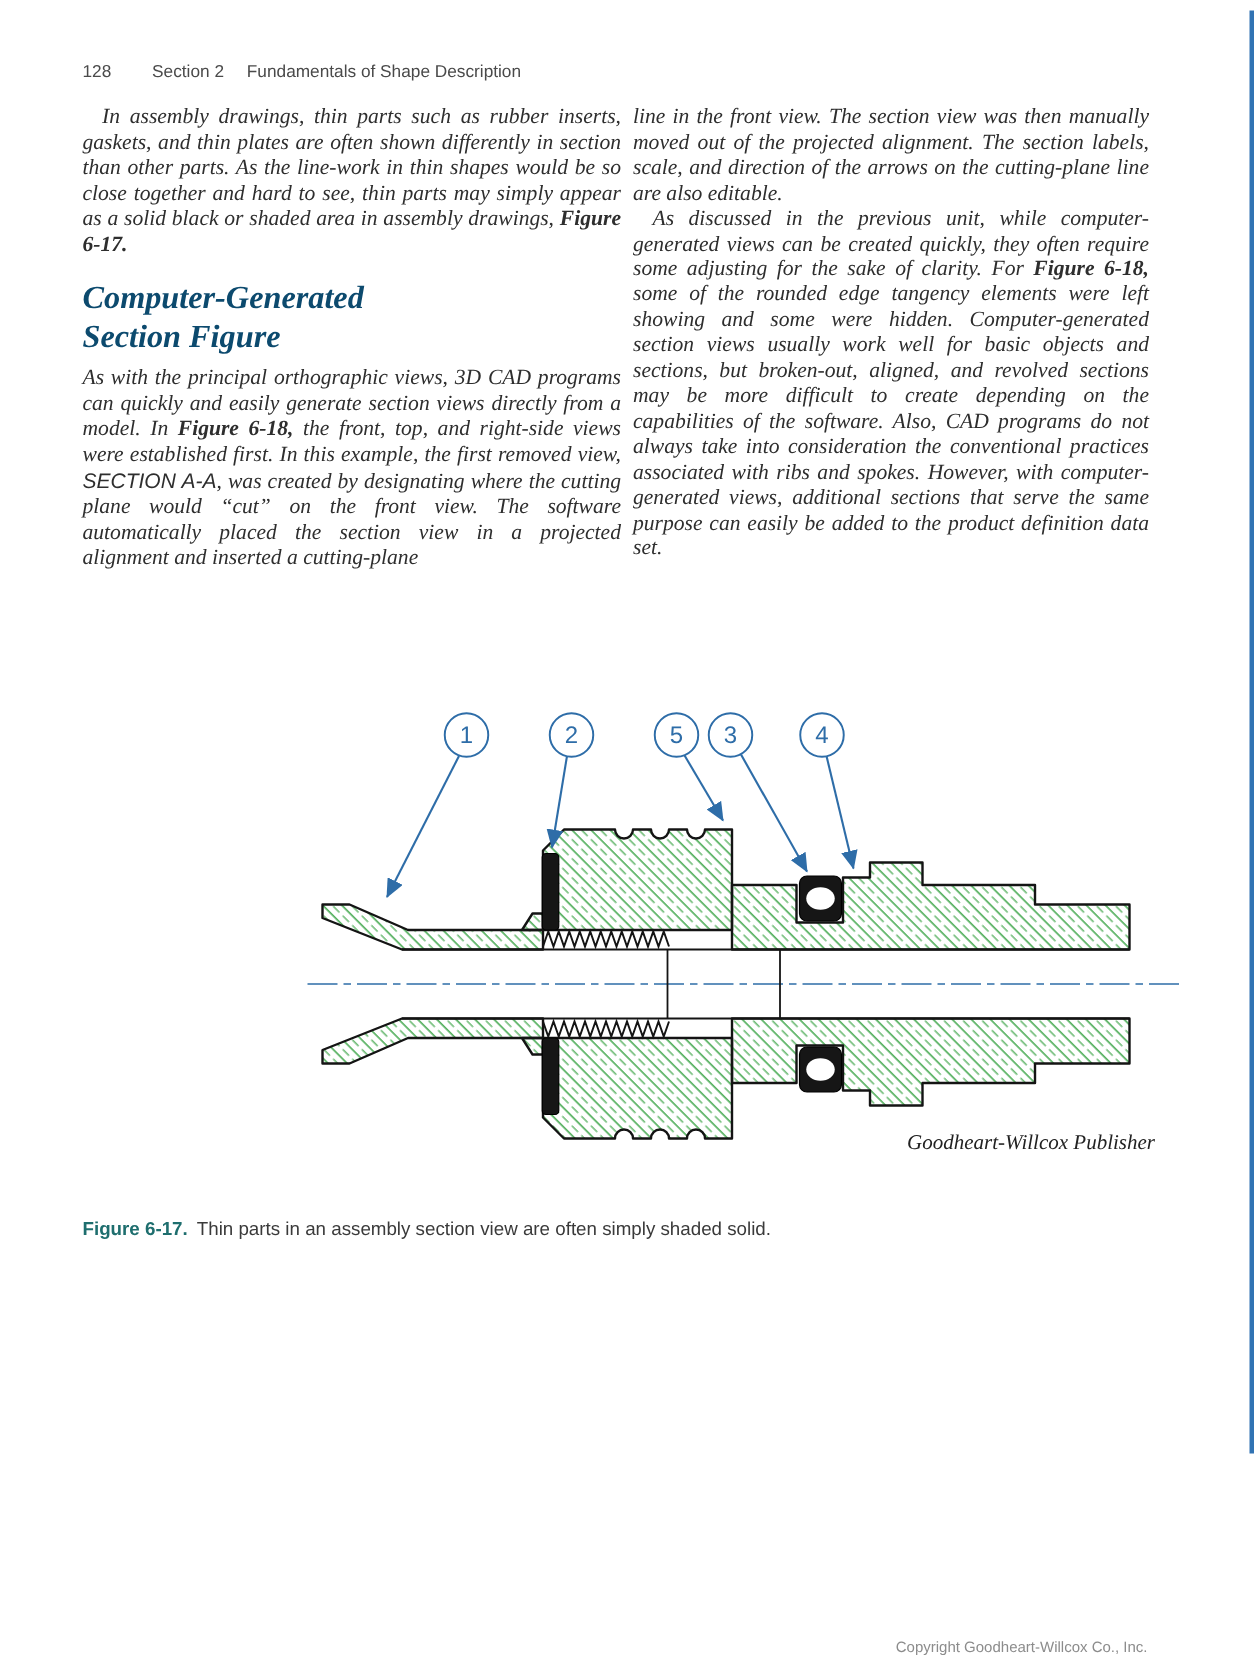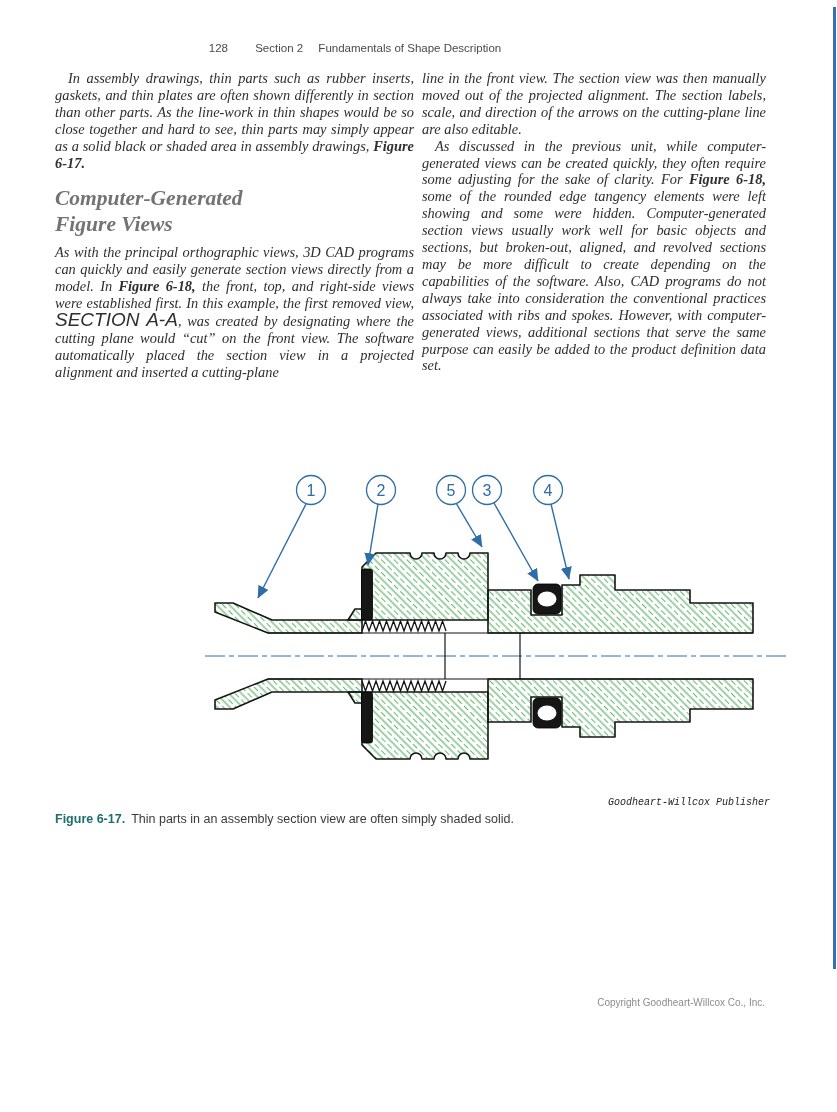--- a/index.html
+++ b/index.html
@@ -3,73 +3,73 @@
 <meta charset="utf-8">
 <style>
   html,body{margin:0;padding:0;}
   body{
     width:837px;height:1112px;position:relative;background:#ffffff;
     font-family:"Liberation Serif",serif;color:#2b2b2b;overflow:hidden;
   }
   
   .page-header{
     position:absolute;left:55px;top:42px;width:600px;
-    font-family:"Liberation Sans",sans-serif;font-size:11.5px;color:#4a4a4a;text-align:center;
+    font-family:"Liberation Sans",sans-serif;font-size:11.5px;color:#4a4a4a;
   }
   .page-header span{display:inline-block;}
   .hdr-num{margin-right:24px;}
   .hdr-sec{margin-right:12px;}
   
   .col{position:absolute;top:70px;font-size:14.4px;line-height:16.9px;
        text-align:justify;color:#2e2e2e;}
   .col-left{left:55px;width:359px;}
   .col-right{left:422px;width:344px;}
   .col p{margin:0;font-style:italic;}
   .para-indent{text-indent:13px;}
   .seg-b{font-weight:bold;}
-  .seg-s{font-family:"Liberation Sans",sans-serif;font-size:19px;}
+  .seg-s{font-family:"Liberation Sans",sans-serif;font-size:14px;}
   .section-heading{
     font-family:"Liberation Serif",serif;font-weight:bold;
-    font-size:21.5px;line-height:26px;color:#737373;
+    font-size:21.5px;line-height:26px;color:#0c4a6e;
     margin:14px 0 7px 0 !important;text-align:left;
   }
   
   .figure-wrap{position:absolute;left:110px;top:463px;width:680px;height:310px;}
   .figure-credit{
-    position:absolute;right:67px;top:797px;
-    font-family:Liberation Mono, monospace;font-style:italic;
-    font-size:10px;color:#222;
+    position:absolute;right:67px;top:755px;
+    font-family:Liberation Serif, serif;font-style:italic;
+    font-size:14px;color:#222;
   }
   .figure-caption{
     position:absolute;left:55px;top:812px;width:700px;
     font-family:"Liberation Sans",sans-serif;font-size:12.5px;color:#3a3a3a;
   }
   .caption-label{font-weight:bold;color:#1e6e6e;margin-right:6px;}
   
   .copyright{
-    position:absolute;right:72px;top:997px;
+    position:absolute;right:72px;top:1093px;
     font-family:"Liberation Sans",sans-serif;font-size:10px;color:#8c8c8c;
   }
   
   .edge-bar{position:absolute;left:833px;top:7px;width:2.5px;height:962px;background:#3173b3;}
 </style>
 </head>
 <body>
 
 <div class="page-header">
   <span class="hdr-num">128</span>
   <span class="hdr-sec">Section 2</span>
   <span class="hdr-title">Fundamentals of Shape Description</span>
 </div>
 
 <div class="col col-left">
   <p class="para-indent"><span>In assembly drawings, thin parts such as rubber inserts, gaskets, and thin plates are often shown differently in section than other parts. As the line-work in thin shapes would be so close together and hard to see, thin parts may simply appear as a solid black or shaded area in assembly drawings, </span><span class="seg-b">Figure 6-17.</span></p>
   <p class="section-heading">
     <span>Computer-Generated</span><br>
-    <span>Figure Views</span>
+    <span>Section Figure</span>
   </p>
   <p><span>As with the principal orthographic views, 3D CAD programs can quickly and easily generate section views directly from a model. In </span><span class="seg-b">Figure 6-18,</span><span> the front, top, and right-side views were established first. In this example, the first removed view, </span><span class="seg-s">SECTION A-A</span><span>, was created by designating where the cutting plane would “cut” on the front view. The software automatically placed the section view in a projected alignment and inserted a cutting-plane</span></p>
 </div>
 
 <div class="col col-right">
   <p><span>line in the front view. The section view was then manually moved out of the projected alignment. The section labels, scale, and direction of the arrows on the cutting-plane line are also editable.</span></p>
   <p class="para-indent"><span>As discussed in the previous unit, while computer-generated views can be created quickly, they often require some adjusting for the sake of clarity. For </span><span class="seg-b">Figure 6-18,</span><span> some of the rounded edge tangency elements were left showing and some were hidden. Computer-generated section views usually work well for basic objects and sections, but broken-out, aligned, and revolved sections may be more difficult to create depending on the capabilities of the software. Also, CAD programs do not always take into consideration the conventional practices associated with ribs and spokes. However, with computer-generated views, additional sections that serve the same purpose can easily be added to the product definition data set.</span></p>
 </div>
 
 <div class="figure-wrap">

